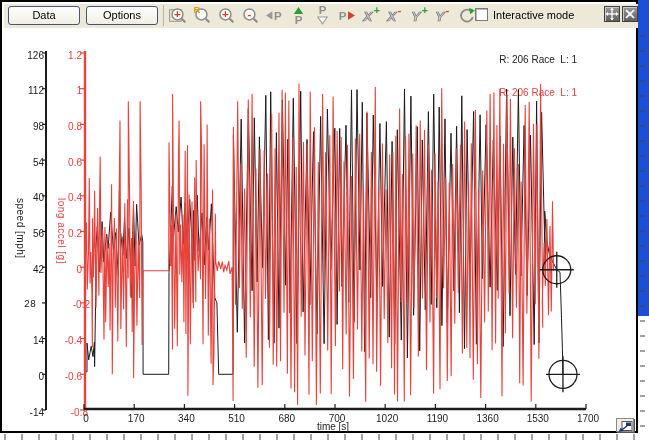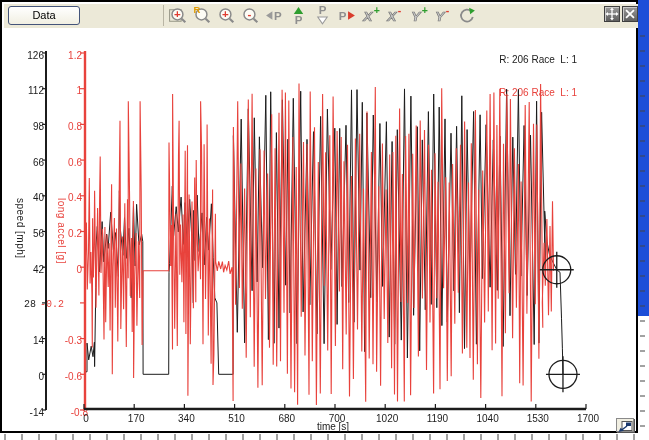--- a/index.html
+++ b/index.html
@@ -40,20 +40,21 @@
     border:1px solid #8a8a8a;box-shadow:1px 1px 0 #555;box-sizing:border-box;z-index:6;}
 </style>
 </head>
 <body>
 
 <div id="stage">
 
   <div id="panel">
     <div id="toolbar">
       <div class="xp-btn" id="btn-data">Data</div>
+      <div class="xp-btn" id="btn-options">Options</div>
       <div id="tb-sep"></div>
       <div id="toolbar-icons">
           <span class="tool-btn">
             <svg width="21" height="21" viewBox="0 0 20 20">
               <rect x="1.5" y="4.5" width="11" height="11" fill="none" stroke="#9a9a8a"></rect>
               <circle cx="9" cy="9" r="5.2" fill="#fdfcf5" stroke="#8a8a8a" stroke-width="1.4"></circle>
               <line x1="13" y1="13" x2="16.5" y2="16.5" stroke="#8a8a8a" stroke-width="2"></line>
               <text x="9" y="12.5" font-size="11" text-anchor="middle" font-weight="bold" fill="#e03c30">+</text>
             </svg>
           </span>
@@ -126,20 +127,24 @@
               <text x="13" y="8.5" font-size="10" font-weight="bold" fill="#e03c30">-</text>
             </svg>
           </span>
           <span class="tool-btn">
             <svg width="21" height="21" viewBox="0 0 20 20">
               <path d="M14.5 6 A5.7 5.7 0 1 0 16 11.5" fill="none" stroke="#8a8a8a" stroke-width="1.7"></path>
               <polygon points="12.5,2.5 18,5.2 13.5,8.8" fill="#2e9e2e"></polygon>
             </svg>
           </span>
         </div>
+      <div id="chk-wrap">
+        <input type="checkbox" id="chk" style="">
+        <span id="chk-label">Interactive mode</span>
+      </div>
       <div class="title-btn" id="btn-move">
         <svg width="14" height="14" viewBox="0 0 16 16">
           <g stroke="#fff" stroke-width="1.5">
               <line x1="8" y1="3" x2="8" y2="13"></line>
               <line x1="3" y1="8" x2="13" y2="8"></line>
             </g>
           <g fill="#fff">
               <polygon points="8,0.5 5.8,3.4 10.2,3.4"></polygon>
               <polygon points="8,15.5 5.8,12.6 10.2,12.6"></polygon>
           <polygon points="0.5,8 3.4,5.8 3.4,10.2"></polygon>
@@ -162,48 +167,48 @@
       <div class="l2" style="color: rgb(232, 66, 60);">R: 206 Race  L: 1</div>
     </div>
 
     <div class="vlabel" id="speed-label">speed [mph]</div>
     <div class="vlabel" id="accel-label" style="color: rgb(232, 66, 60);">long accel [g]</div>
     <div id="time-label">time [s]</div>
     <div id="tick-layer">
         <div class="ytick" style="left: 12px; top: 47.5px; color: rgb(28, 28, 28);">126</div>
         <div class="ytick" style="left: 12px; top: 83.2px; color: rgb(28, 28, 28);">112</div>
         <div class="ytick" style="left: 12px; top: 118.9px; color: rgb(28, 28, 28);">98</div>
-        <div class="ytick" style="left: 12px; top: 154.6px; color: rgb(28, 28, 28);">66</div>
+        <div class="ytick" style="left: 12px; top: 154.6px; color: rgb(28, 28, 28);">54</div>
         <div class="ytick" style="left: 12px; top: 190.3px; color: rgb(28, 28, 28);">40</div>
         <div class="ytick" style="left: 12px; top: 226px; color: rgb(28, 28, 28);">56</div>
         <div class="ytick" style="left: 12px; top: 261.7px; color: rgb(28, 28, 28);">42</div>
         <div class="ytick" style="left: 4px; top: 297.4px; color: rgb(28, 28, 28); font-family: Liberation Mono, monospace;">28</div>
         <div class="ytick" style="left: 12px; top: 333.1px; color: rgb(28, 28, 28);">14</div>
         <div class="ytick" style="left: 12px; top: 368.8px; color: rgb(28, 28, 28);">0</div>
         <div class="ytick" style="left: 12px; top: 404.5px; color: rgb(28, 28, 28);">-14</div>
         <div class="ytick" style="left: 50px; top: 47.5px; color: rgb(232, 66, 60);">1.2</div>
         <div class="ytick" style="left: 50px; top: 83.2px; color: rgb(232, 66, 60);">1</div>
         <div class="ytick" style="left: 50px; top: 118.9px; color: rgb(232, 66, 60);">0.8</div>
         <div class="ytick" style="left: 50px; top: 154.6px; color: rgb(232, 66, 60);">0.6</div>
         <div class="ytick" style="left: 50px; top: 190.3px; color: rgb(232, 66, 60);">0.4</div>
         <div class="ytick" style="left: 50px; top: 226px; color: rgb(232, 66, 60);">0.2</div>
         <div class="ytick" style="left: 50px; top: 261.7px; color: rgb(232, 66, 60);">0</div>
-        <div class="ytick" style="left: 32px; top: 297.4px; color: rgb(232, 66, 60); font-family: Liberation Mono, monospace;">-0.2</div>
-        <div class="ytick" style="left: 50px; top: 333.1px; color: rgb(232, 66, 60);">-0.3</div>
+        <div class="ytick" style="left: 58px; top: 297.4px; color: rgb(232, 66, 60);">-0.2</div>
+        <div class="ytick" style="left: 50px; top: 333.1px; color: rgb(232, 66, 60);">-0.4</div>
         <div class="ytick" style="left: 50px; top: 368.8px; color: rgb(232, 66, 60); text-align: right;">-0.6</div>
         <div class="ytick" style="left: 56px; top: 404.5px; color: rgb(232, 66, 60);">-0.8</div>
         <div class="xtick" style="left: 63px; top: 411px;">0</div>
         <div class="xtick" style="left: 113.2px; top: 411px;">170</div>
         <div class="xtick" style="left: 163.4px; top: 411px;">340</div>
         <div class="xtick" style="left: 213.6px; top: 411px;">510</div>
         <div class="xtick" style="left: 263.8px; top: 411px;">680</div>
         <div class="xtick" style="left: 314px; top: 411px;">700</div>
         <div class="xtick" style="left: 364.2px; top: 411px;">1020</div>
         <div class="xtick" style="left: 414.4px; top: 411px;">1190</div>
-        <div class="xtick" style="left: 464.6px; top: 411px;">1040</div>
+        <div class="xtick" style="left: 464.6px; top: 411px;">1360</div>
         <div class="xtick" style="left: 514.8px; top: 411px;">1530</div>
         <div class="xtick" style="left: 565px; top: 411px;">1700</div>
       </div>
   </div>
 
   <svg id="chart-svg" width="649" height="440">
       <path d="M84.0 371.8L87.0 371.8L87.0 343.1L88.7 359.9L91.2 346.2L93.0 356.7L94.4 342.2L94.6 366.6L95.8 287.6L95.8 248.0L97.3 226.4L99.6 271.9L102.1 221.6L103.8 261.9L106.6 234.2L108.1 248.4L110.7 212.2L113.4 249.8L115.6 232.6L118.4 276.4L119.4 190.7L120.3 228.6L122.9 255.4L124.5 217.6L126.4 258.3L129.0 228.3L131.0 276.6L131.2 297.8L133.5 205.8L135.1 266.0L136.6 204.3L139.0 245.0L141.7 234.3L142.8 241.7L143.1 374.3L143.1 374.3L168.7 374.3L169.0 272.3L169.6 263.3L172.3 186.1L173.6 235.8L176.2 206.7L178.3 231.9L181.1 197.1L183.4 244.4L185.1 202.6L187.1 245.3L189.7 199.3L192.3 247.2L193.3 302.9L193.7 210.4L195.1 260.6L197.2 195.1L199.1 251.6L202.0 212.9L204.2 264.9L206.7 217.2L208.6 250.1L211.4 203.8L213.2 257.8L214.8 297.8L216.9 302.9L218.7 374.3L218.7 374.3L233.1 374.3L233.4 135.5L237.3 332.3L241.2 119.1L244.6 342.9L248.3 108.8L252.1 290.7L254.3 117.8L257.1 281.9L259.4 136.8L262.5 267.7L265.8 95.3L268.4 339.6L270.7 91.8L274.0 343.3L276.4 132.6L279.0 328.1L282.4 99.8L285.7 285.2L287.9 139.2L290.1 313.0L293.3 98.3L297.0 343.7L300.7 91.2L303.1 311.9L307.0 139.4L309.8 304.8L313.5 131.7L317.0 333.9L320.6 116.4L324.1 343.7L327.4 109.1L330.8 269.6L334.8 128.2L337.1 324.4L339.7 128.4L342.0 286.6L346.0 125.3L348.7 302.5L351.5 89.9L354.0 322.2L357.0 89.6L360.0 270.1L362.3 102.3L364.6 351.7L366.9 113.0L370.7 297.7L373.3 115.0L376.9 302.0L379.9 123.5L382.6 286.4L386.4 121.7L389.2 337.1L392.1 141.5L394.7 344.2L397.3 129.7L401.3 340.1L404.5 88.9L407.4 358.0L410.9 96.1L413.6 315.3L417.3 126.7L419.7 350.8L422.3 139.9L425.3 309.8L428.4 111.6L431.2 304.4L433.7 94.0L436.8 307.7L439.2 107.1L441.9 325.6L445.0 118.9L447.3 322.1L451.0 133.2L453.9 290.9L456.6 126.3L459.4 312.7L461.8 95.8L464.5 348.6L467.1 129.6L470.0 282.9L473.6 111.5L476.4 344.2L480.1 114.8L482.4 278.6L486.1 124.7L490.1 287.2L493.3 139.9L497.3 290.3L500.0 136.1L503.1 346.5L506.6 89.1L510.0 315.7L512.8 137.1L515.5 274.3L518.4 89.5L520.9 276.1L524.1 125.5L527.1 295.5L530.5 135.1L534.2 344.5L536.6 101.2L538.9 343.1L541.6 112.2L545.6 280.0L544.7 211.1L547.0 241.7L549.4 254.4L552.9 262.1L556.8 269.8L560.0 272.3L561.5 318.2L562.4 348.8L563.0 374.3" fill="none" stroke="#1c1c1c" stroke-width="1"></path>
       <path d="M84.9 277.3L86.4 222.6L87.3 289.4L88.5 251.8L89.3 177.9L90.1 283.6L90.9 252.1L91.9 294.1L92.3 347.5L92.6 218.2L93.4 277.6L94.1 247.0L94.6 190.7L96.0 307.8L97.6 207.9L98.9 295.6L99.6 200.0L100.2 156.5L101.0 272.9L102.5 228.7L104.0 339.6L104.9 226.9L105.7 322.3L107.0 234.6L108.2 287.1L109.2 243.2L110.1 330.6L111.6 184.2L112.3 374.3L113.1 267.5L114.4 218.0L115.3 307.8L116.5 228.5L117.8 341.5L119.3 180.7L120.0 120.8L120.8 329.1L122.4 236.4L123.6 309.3L124.8 203.2L126.3 347.0L127.5 199.2L128.2 278.2L128.3 101.2L129.6 198.8L130.3 296.0L131.5 238.0L132.2 332.0L133.4 200.9L133.6 377.9L134.7 275.0L136.0 233.1L136.9 325.8L138.3 241.3L139.7 297.9L140.1 101.2L141.2 190.8L142.1 345.0L143.1 270.8L168.7 270.8L169.0 142.6L170.7 265.9L171.5 225.1L172.5 349.6L172.6 94.1L173.7 239.9L174.7 328.8L176.0 213.7L177.3 346.0L178.5 156.0L179.1 120.8L179.8 274.7L180.6 224.6L181.9 282.3L183.0 214.5L183.9 322.2L185.2 150.8L185.9 333.9L187.5 145.3L187.9 395.7L188.3 336.4L189.1 194.6L190.3 344.3L192.0 201.4L193.4 308.3L194.7 177.5L195.8 302.3L196.2 160.1L196.7 212.3L198.1 271.3L199.8 239.3L200.5 279.2L200.6 101.2L201.6 151.1L203.0 344.2L204.1 144.3L205.5 299.0L206.8 219.2L207.1 124.4L208.3 335.4L209.5 218.5L211.1 363.8L212.6 189.6L213.0 385.0L213.9 354.3L215.4 213.8L215.7 261.7L217.3 270.9L218.7 261.3L220.7 269.0L222.4 261.5L223.6 272.3L225.1 265.4L226.8 270.0L228.7 261.1L230.1 273.9L232.1 267.2L233.1 401.1L233.4 127.0L235.6 304.7L237.7 101.2L239.4 288.1L240.9 163.4L242.3 308.8L244.6 188.4L246.2 357.8L248.3 99.4L250.3 317.3L252.1 93.8L254.2 366.7L255.9 168.4L257.9 387.7L260.0 149.3L262.2 385.3L264.1 150.5L265.5 299.1L267.6 173.4L269.5 347.8L271.7 114.2L273.2 364.8L275.1 148.2L276.7 366.4L279.0 112.7L280.5 361.3L282.1 89.8L284.0 312.7L285.4 92.4L287.4 373.7L288.8 100.5L291.0 388.5L292.9 137.1L294.6 392.2L296.2 166.9L297.6 404.8L299.0 83.5L301.2 316.8L303.5 141.9L305.0 355.5L307.1 144.0L309.0 394.7L310.2 91.4L312.3 361.2L314.5 127.3L316.4 404.9L318.3 162.1L320.3 393.5L322.6 93.9L324.2 285.7L325.6 152.3L327.7 350.4L329.8 135.2L331.2 394.0L333.1 96.4L335.4 345.9L337.1 131.0L339.4 291.4L341.2 137.1L342.7 369.3L344.0 161.3L346.2 334.6L347.5 144.8L349.5 396.6L351.6 175.9L353.4 379.1L355.4 138.4L357.5 329.5L359.7 133.8L361.8 351.5L363.5 188.5L365.7 401.7L367.0 111.4L369.2 358.5L371.4 152.1L373.0 364.2L375.3 87.0L376.6 371.8L378.8 186.3L380.6 385.7L382.4 143.4L384.2 319.0L386.1 189.4L387.8 342.9L389.7 154.6L391.6 368.3L392.9 151.9L394.5 394.5L395.8 135.8L397.5 401.4L399.6 108.4L401.0 302.0L402.4 174.0L404.3 401.4L405.6 136.1L407.6 303.0L408.9 133.8L410.6 395.3L412.7 153.7L414.0 308.1L416.2 125.6L418.4 356.4L420.2 120.6L422.4 298.5L424.5 130.0L426.5 370.0L428.5 144.8L430.0 322.6L431.5 169.8L433.6 393.4L435.0 153.2L436.8 298.3L438.1 181.7L440.0 389.2L441.7 88.3L443.6 288.2L445.7 177.3L447.3 381.1L449.2 182.4L451.2 376.2L452.6 164.1L454.8 323.7L456.3 148.2L458.3 292.7L460.5 144.8L462.4 353.4L464.6 121.5L466.8 347.7L468.5 182.6L470.0 357.9L471.3 143.2L473.3 379.7L475.4 110.1L477.4 364.3L478.7 189.7L480.8 398.0L482.7 170.4L484.6 322.4L486.8 110.5L488.3 311.4L490.1 93.9L492.1 350.2L493.9 92.5L495.6 343.6L496.9 125.1L498.2 298.8L499.8 88.7L502.0 396.2L503.5 143.7L505.4 333.2L506.8 93.8L509.1 293.2L510.4 99.1L512.6 338.2L514.4 148.2L516.4 307.7L518.4 164.1L519.7 383.3L521.1 181.6L523.1 385.4L525.2 105.0L526.9 313.8L529.2 102.1L531.2 401.6L533.5 123.8L535.3 304.2L536.8 124.4L538.9 358.7L540.6 84.0L542.8 327.7L542.3 302.6L544.1 242.8L545.3 285.8L546.9 219.1L548.5 315.3L550.0 226.0L551.3 311.4L552.5 201.2L553.5 270.8" fill="none" stroke="#e8423c" stroke-width="1.1"></path>
       <line x1="46" y1="51" x2="46" y2="410" stroke="#1c1c1c" stroke-width="2"></line>
       <line x1="42" y1="53" x2="46" y2="53" stroke="#1c1c1c" stroke-width="1.2"></line>

